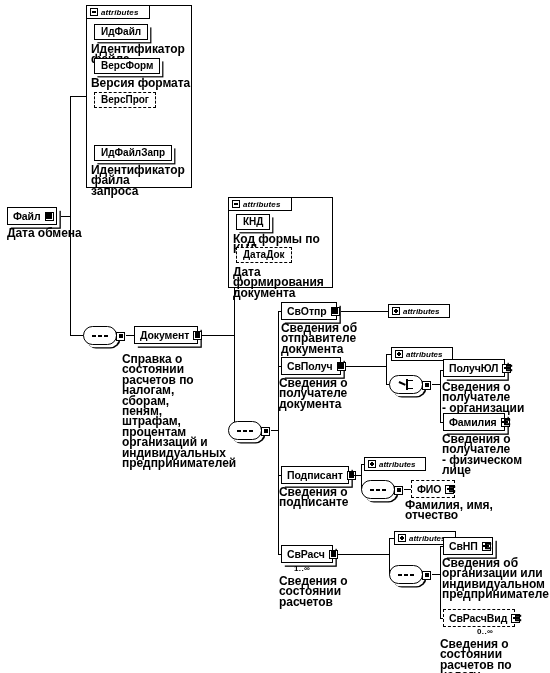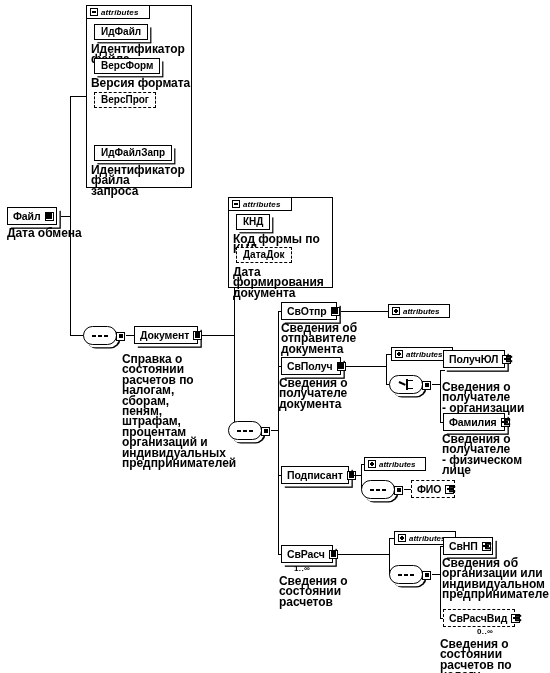--- a/index.html
+++ b/index.html
@@ -436,21 +436,21 @@
       <span class="stem"></span>
       <span class="arm-t"></span>
       <span class="arm-b"></span>
     </span>
     <span class="nub"></span>
   </div>
   <div class="line-h" style="left:432px; top:384px; width:9px;"></div>
   <div class="line-v" style="left:440px; top:371px; height:52px;"></div>
 
   <div class="line-h" style="left:440px; top:370px; width:5px;"></div>
-  <div class="node" style="left:443px; top:350px; width:62px;">
+  <div class="node" style="left:443px; top:359px; width:62px;">
     <span class="nlabel">ПолучЮЛ</span>
     <span class="handle plus">
       <span class="vbar"></span>
     </span>
   </div>
   <div class="caption" style="left:442px; top:382px; width:106px;">Сведения о получателе
 - организации</div>
 
   <div class="line-h" style="left:440px; top:422px; width:5px;"></div>
   <div class="node" style="left:443px; top:413px; width:62px;">
@@ -460,20 +460,22 @@
     </span>
   </div>
   <div class="caption" style="left:442px; top:434px; width:108px;">Сведения о получателе
 - физическом лице</div>
 
   <div class="line-h" style="left:278px; top:475px; width:5px;"></div>
   <div class="node" style="left:281px; top:466px; width:68px;">
     <span class="nlabel">Подписант</span>
     <span class="handle stub"></span>
   </div>
+  <div class="caption" style="left:279px; top:487px; width:90px;">Сведения о
+подписанте</div>
 
   <div class="line-h" style="left:353px; top:475px; width:9px;"></div>
   <div class="line-v" style="left:361px; top:465px; height:25px;"></div>
   <div class="line-h" style="left:361px; top:464px; width:4px;"></div>
   <div class="attrchip" style="left:364px; top:457px; width:62px;">
     <span class="boxicon">
       <span class="hbar"></span>
         <span class="vbar"></span>
     </span>
     <span class="tlabel">attributes</span>
@@ -489,20 +491,22 @@
     <span class="nub"></span>
   </div>
   <div class="line-h" style="left:404px; top:489px; width:8px;"></div>
 
   <div class="node optional" style="left:411px; top:480px; width:44px;">
     <span class="nlabel">ФИО</span>
     <span class="handle plus">
       <span class="vbar"></span>
     </span>
   </div>
+  <div class="caption" style="left:405px; top:500px; width:92px;">Фамилия, имя,
+отчество</div>
 
   <div class="line-h" style="left:278px; top:554px; width:5px;"></div>
   <div class="node" style="left:281px; top:545px; width:52px;">
     <span class="nlabel">СвРасч</span>
     <span class="handle stub"></span>
   </div>
   <div class="card" style="left:294px; top:564px;">1..∞</div>
   <div class="caption" style="left:279px; top:576px; width:112px;">Сведения о состоянии
 расчетов</div>
 

